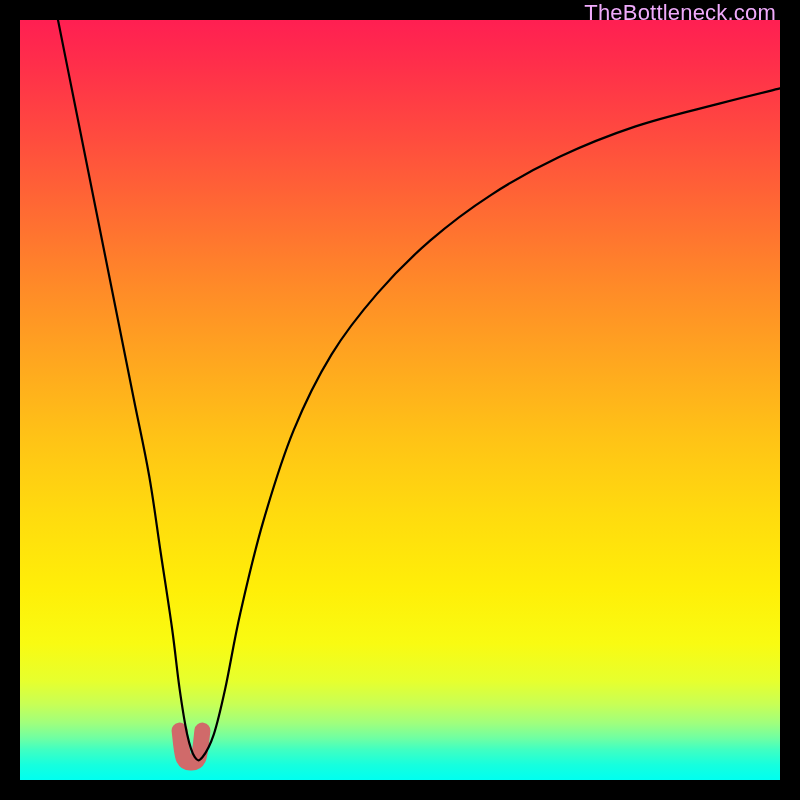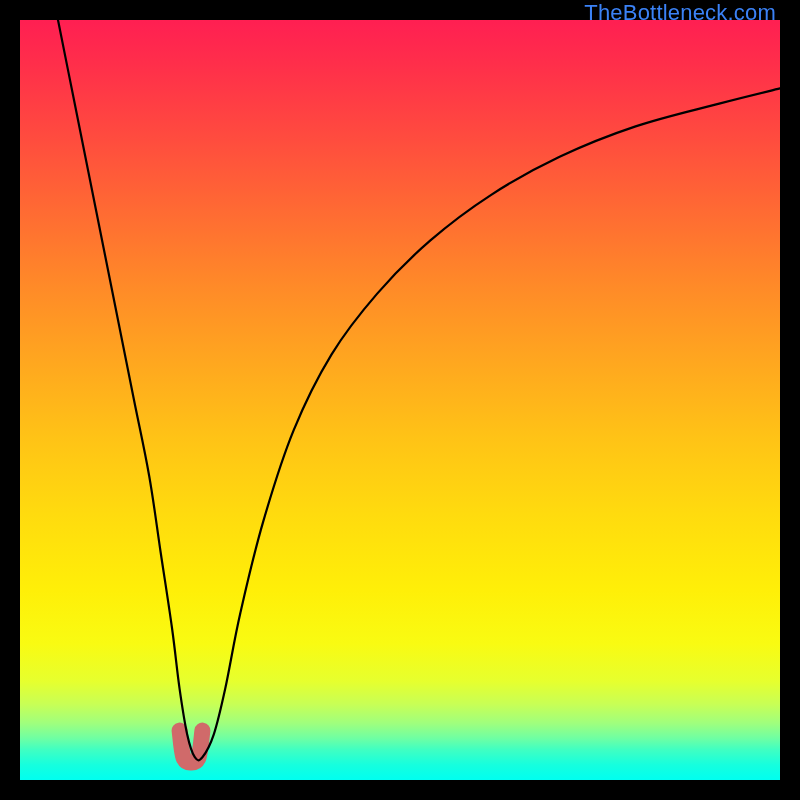--- a/index.html
+++ b/index.html
@@ -44,21 +44,21 @@
       #40ffc2 96%,
       #16ffde 98%,
       #00fff0 100%
     );
   }
 
   .watermark {
     position: absolute;
     top: 0px;
     right: 24px;
-    color: #3b82f6;
+    color: #f0abfc;
     font-size: 22px;
     font-weight: 500;
     letter-spacing: 0.2px;
     user-select: none;
     z-index: 5;
   }
 
   svg.curves {
     position: absolute;
     left: 20px;

